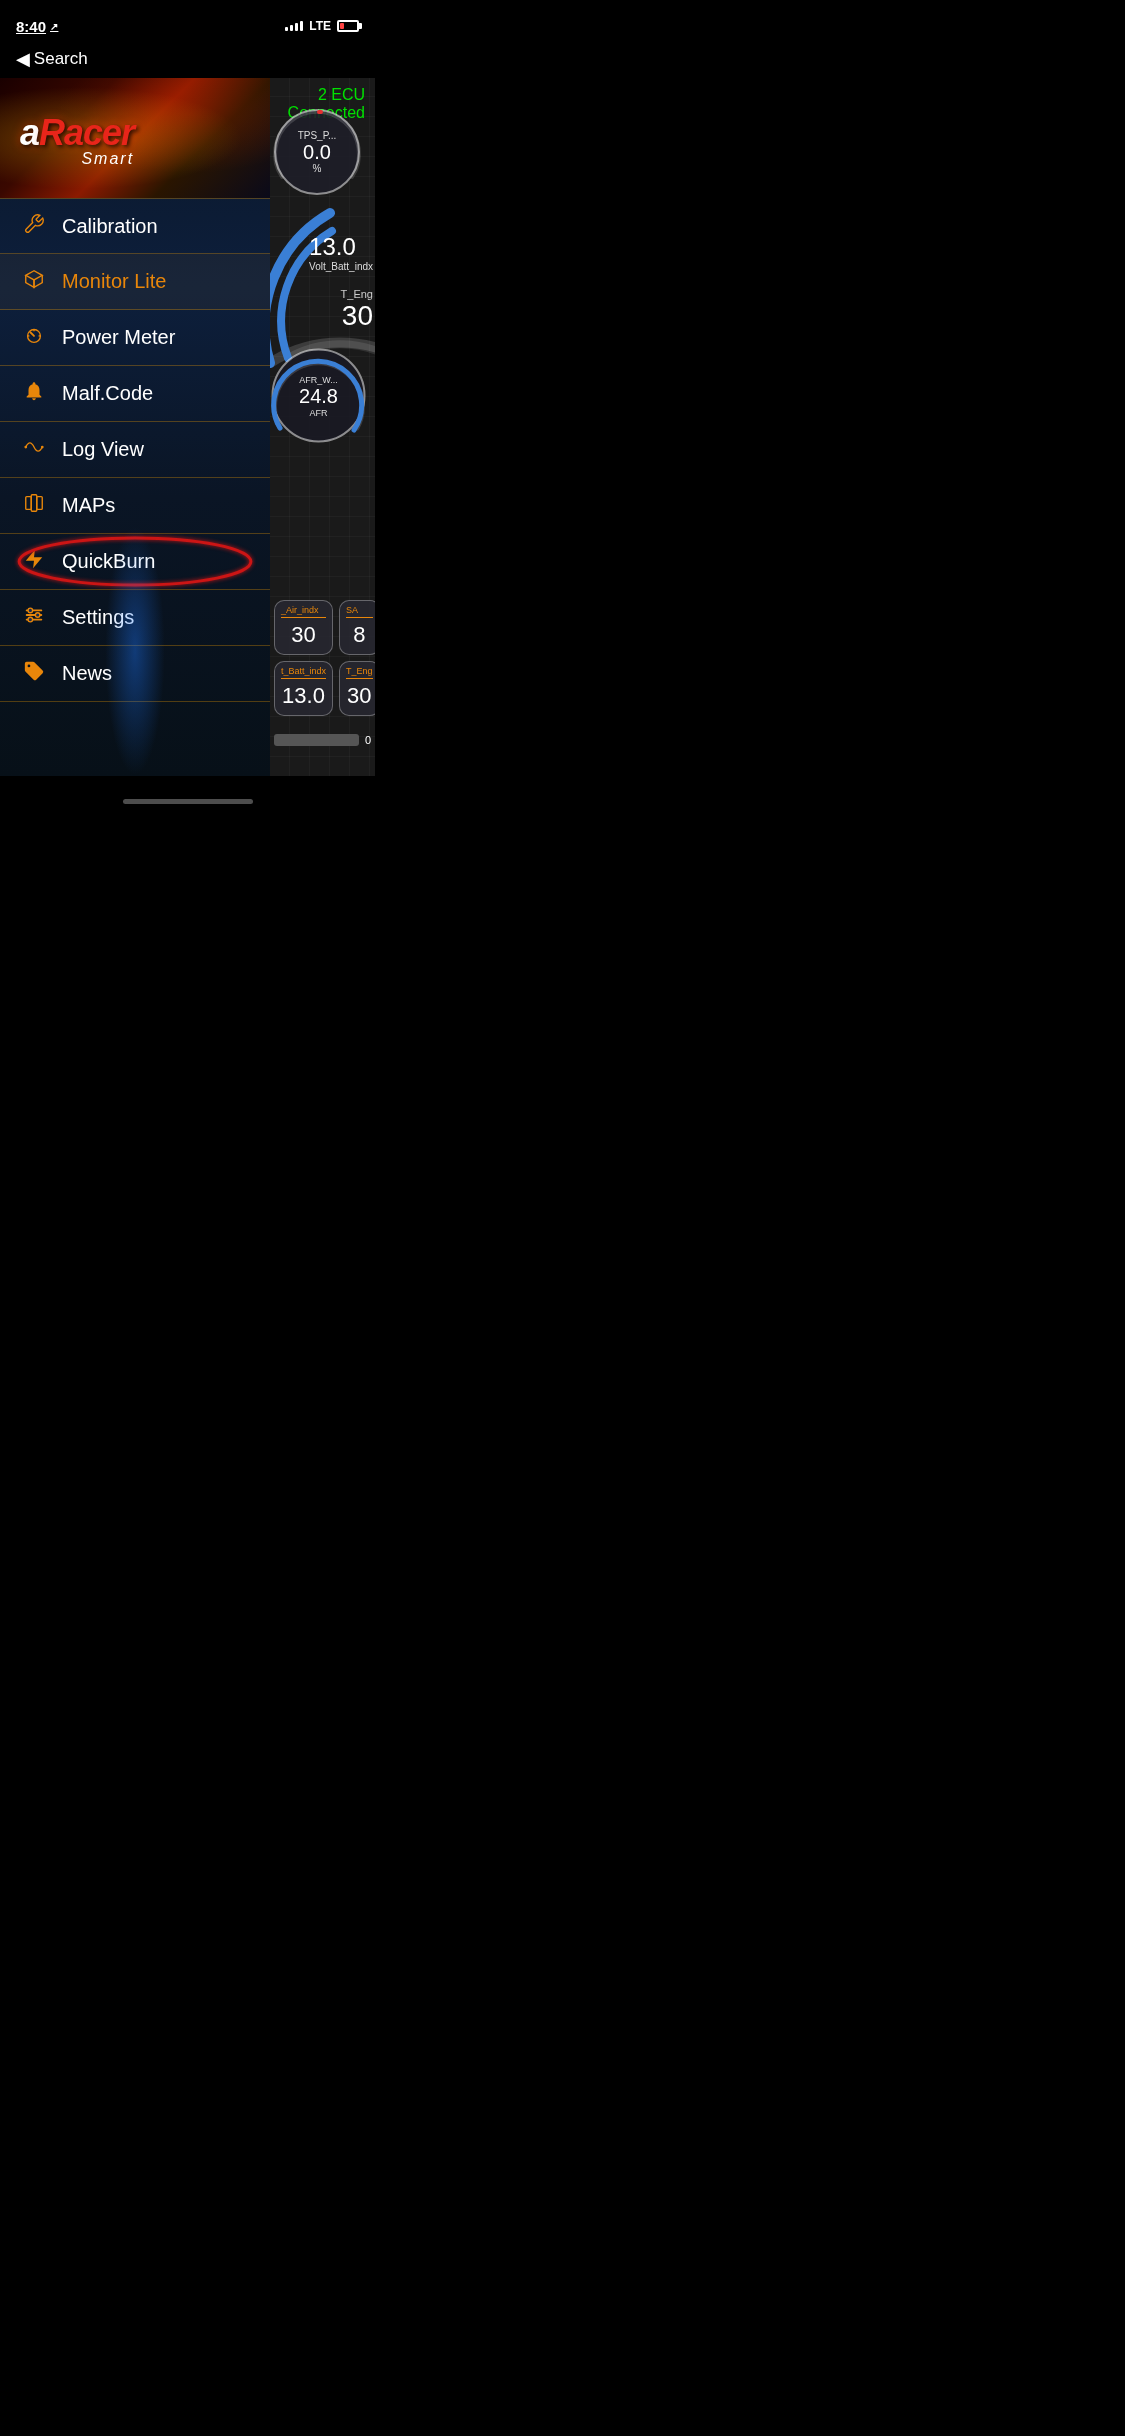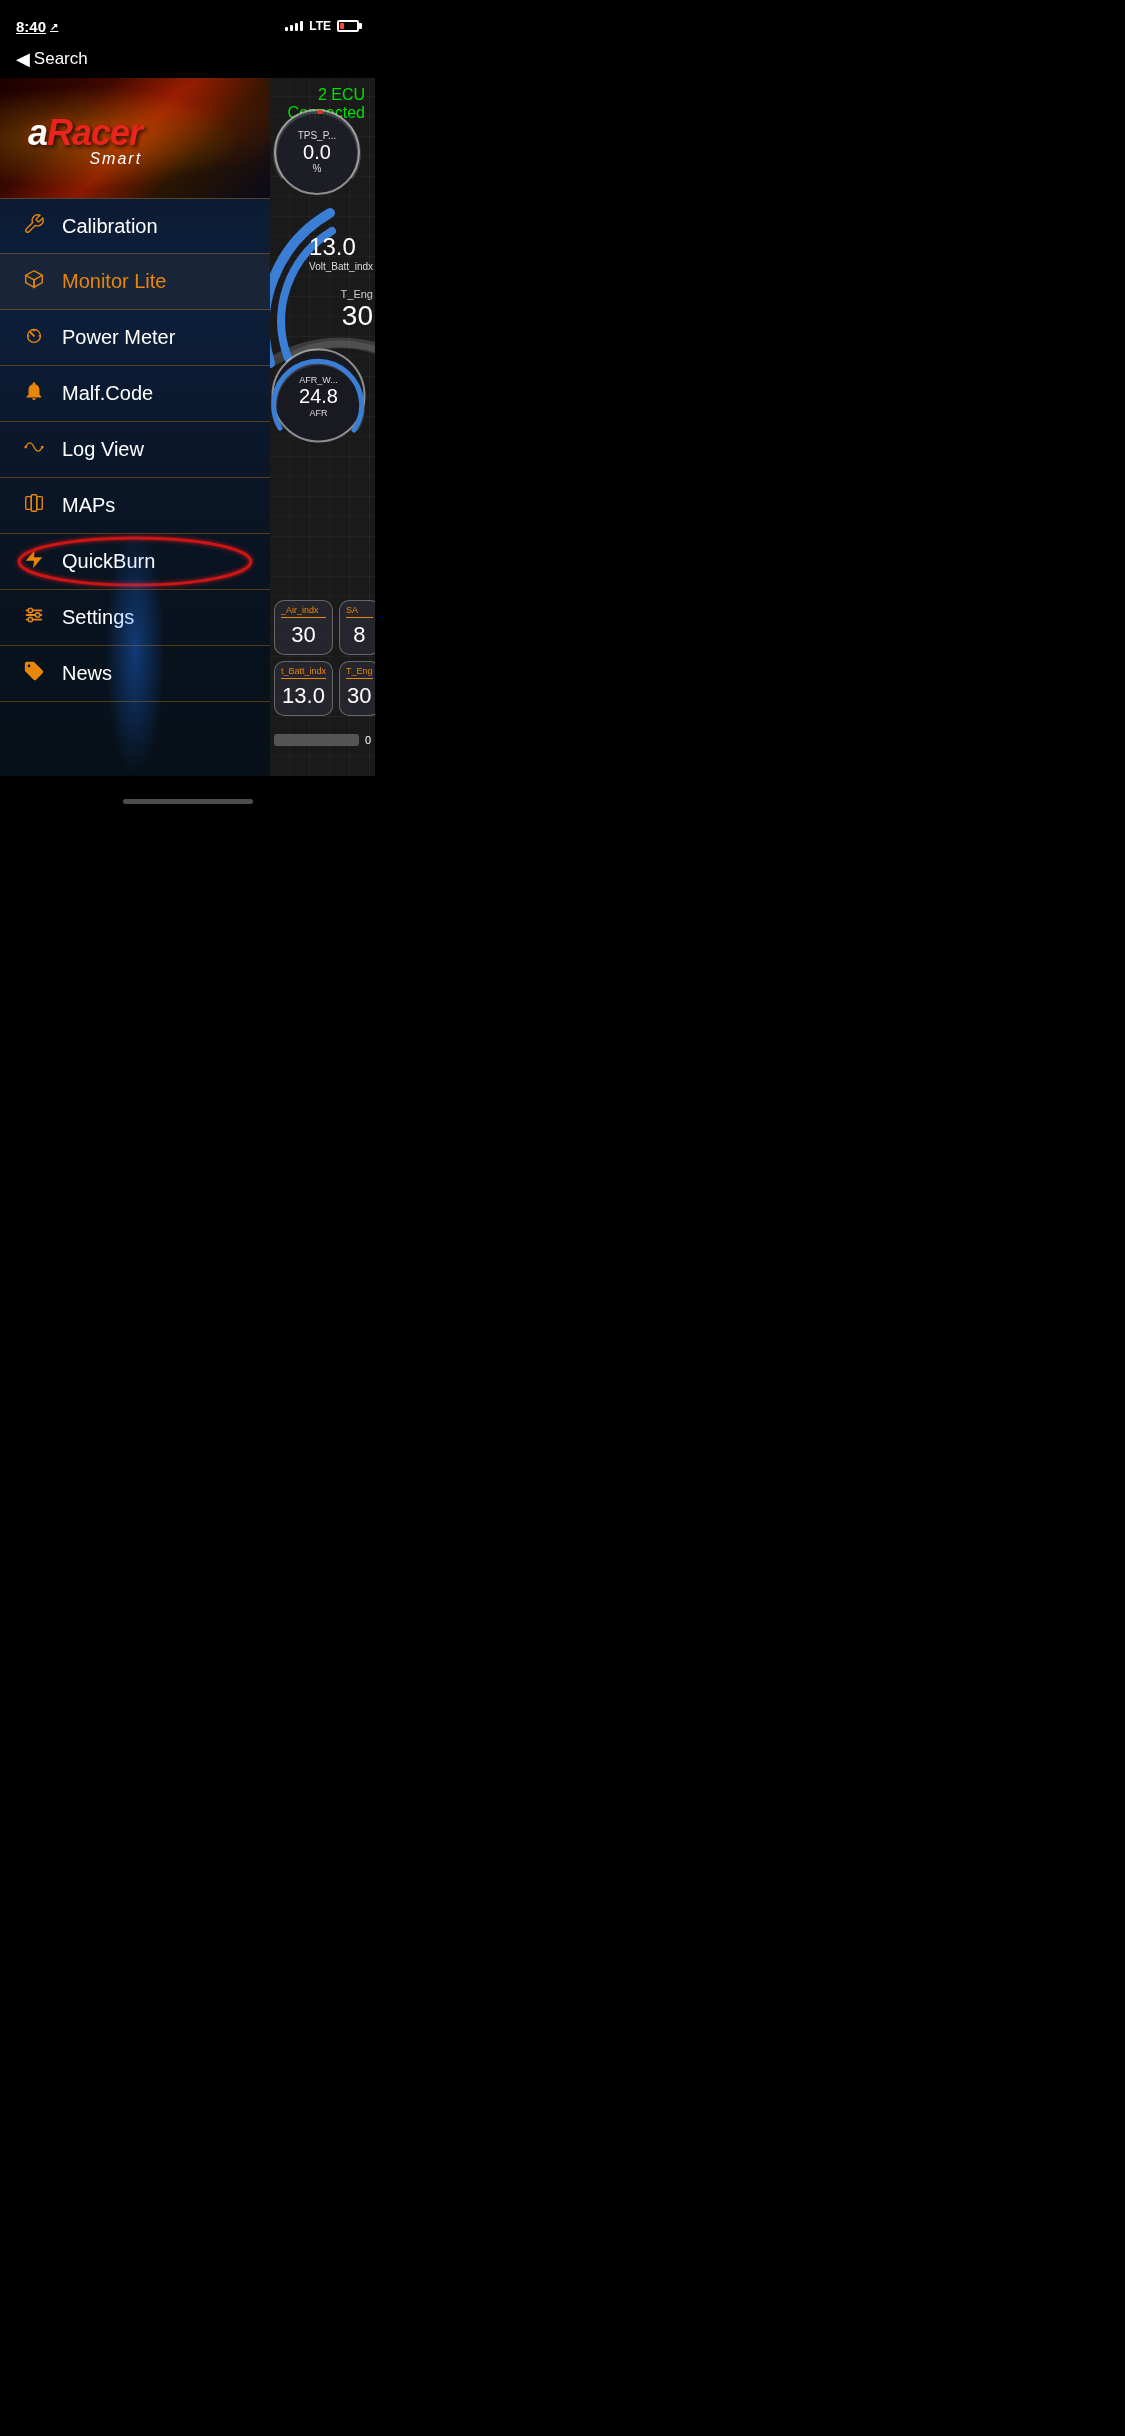--- a/index.html
+++ b/index.html
@@ -157,21 +157,20 @@
       left: 20px;
     }
     .logo-aracer {
       font-size: 36px;
       font-weight: 900;
       color: #e8251a;
       font-style: italic;
       letter-spacing: -1px;
       text-shadow: 2px 2px 4px rgba(0,0,0,0.8), 0 0 10px rgba(255,50,0,0.5);
       font-family: 'Arial Black', sans-serif;
-      margin-left: 8px;
     }
     .logo-aracer .a-letter {
       color: #fff;
     }
     .logo-smart {
       font-size: 16px;
       color: #fff;
       text-align: right;
       font-style: italic;
       margin-top: -4px;

